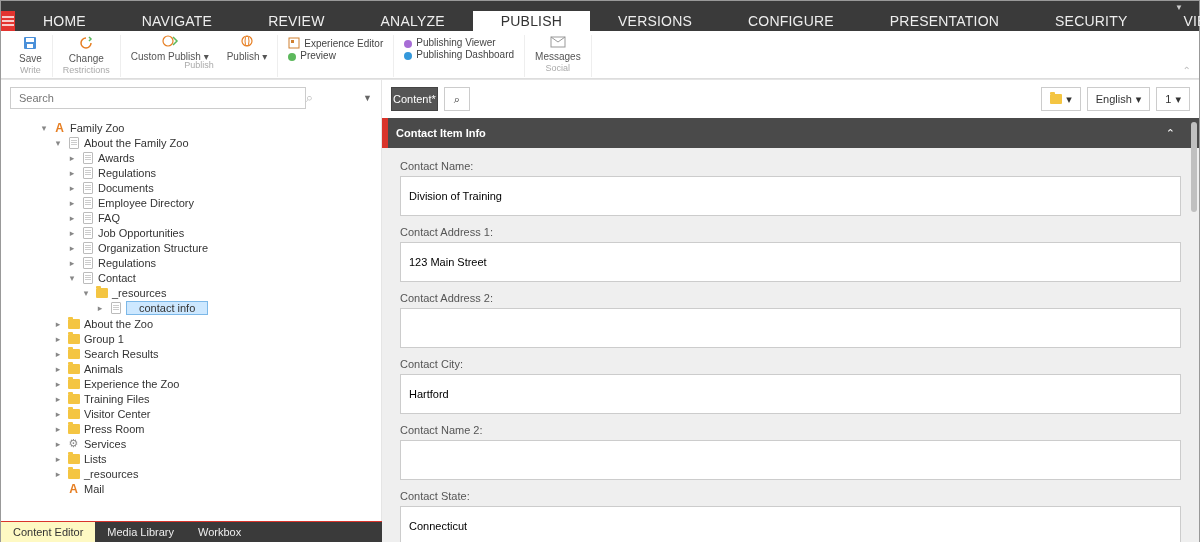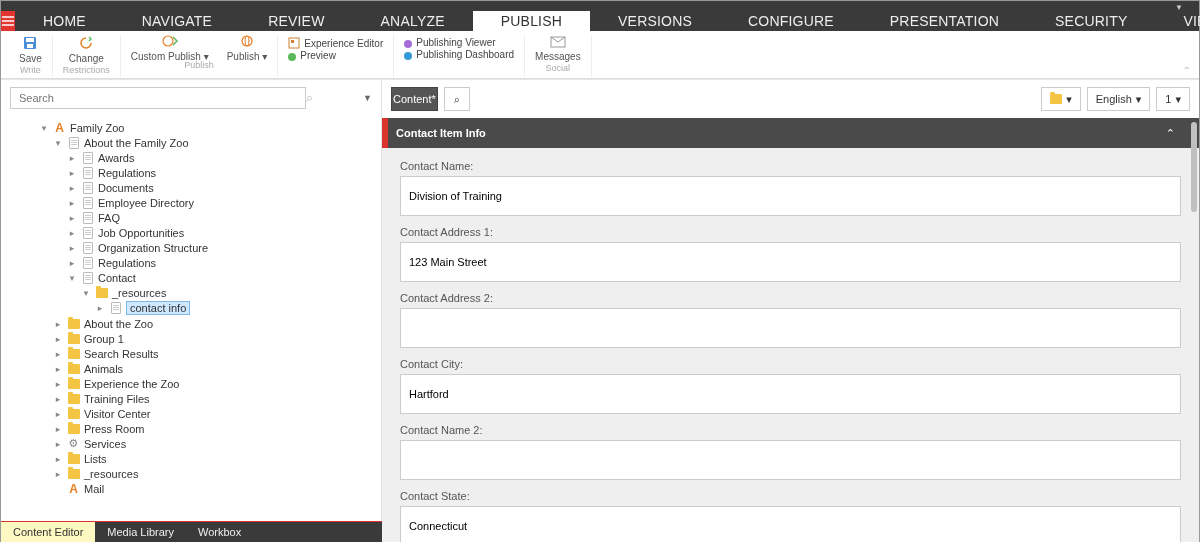--- a/index.html
+++ b/index.html
@@ -27,21 +27,21 @@
 .left { width:381px; border-right:1px solid #e5e5e5; display:flex; flex-direction:column; }
 .searchrow { display:flex; align-items:center; gap:0; padding:7px 9px; }
 .searchbox { flex:1; height:22px; border:1px solid #ccc; padding:0 8px; font-size:11px; }
 .search-ico { color:#bbb; font-size:13px; cursor:pointer; }
 .menu-caret { color:#666; font-size:9px; margin-left:50px; cursor:pointer; }
 .tree { flex:1; overflow:auto; padding:4px 8px 4px 8px; }
 .node { display:flex; align-items:center; gap:4px; padding:1px 0; cursor:pointer; white-space:nowrap; }
 .node .tw { width:10px; text-align:center; color:#888; font-size:9px; }
 .node .ico { width:13px; height:13px; display:flex; align-items:center; justify-content:center; }
 .node .txt { font-size:11px; }
-.node.selected .txt { background:#cde8ff; border:1px solid #7cb8e8; padding:0 3px; }
+.node.selected .txt { background:#cde8ff; border:1px solid #7cb8e8; padding:0 12px; }
 .fold { width:12px; height:10px; background:#f4c542; border-radius:1px; position:relative; }
 .fold:before { content:""; position:absolute; top:-2px; left:0; width:5px; height:2px; background:#f4c542; border-radius:1px 1px 0 0; }
 .doc { width:10px; height:12px; background:#fff; border:1px solid #bbb; border-radius:1px; position:relative; }
 .doc:before { content:""; position:absolute; top:2px; left:1px; width:6px; height:1px; background:#ccc; box-shadow:0 2px 0 #ccc,0 4px 0 #ccc; }
 .tri { color:#e67e22; font-size:12px; font-weight:bold; }
 .gear { color:#888; font-size:11px; }
 .right { flex:1; display:flex; flex-direction:column; position:relative; }
 .rtool { display:flex; align-items:center; padding:7px 9px; gap:6px; }
 .content-btn { background:#555; color:#fff; border:1px solid #444; height:24px; padding:0 1px; font-size:11px; cursor:pointer; }
 .icon-btn { height:24px; width:26px; border:1px solid #ccc; background:#fff; display:flex; align-items:center; justify-content:center; cursor:pointer; }

